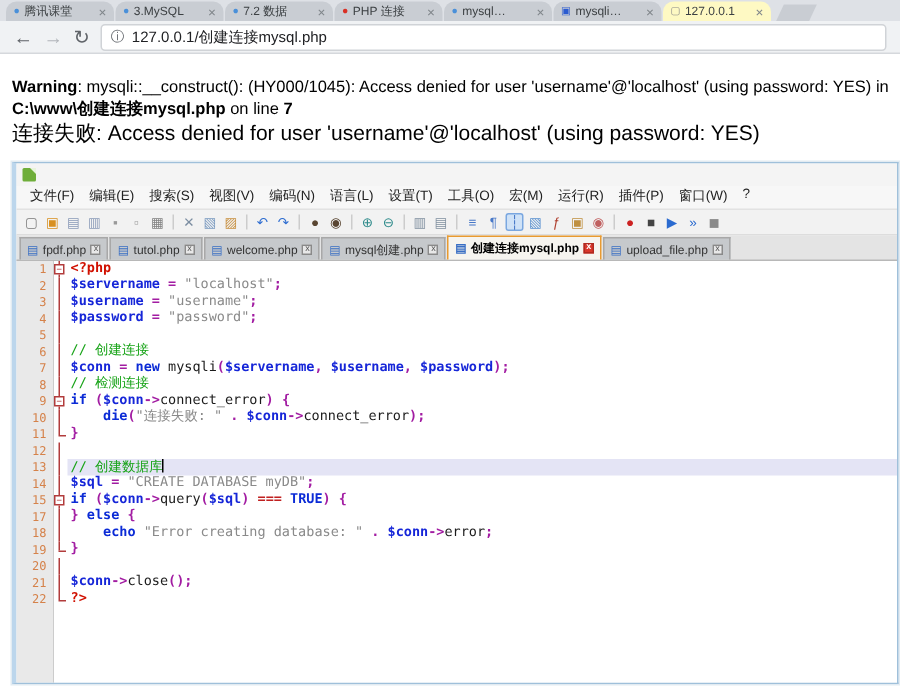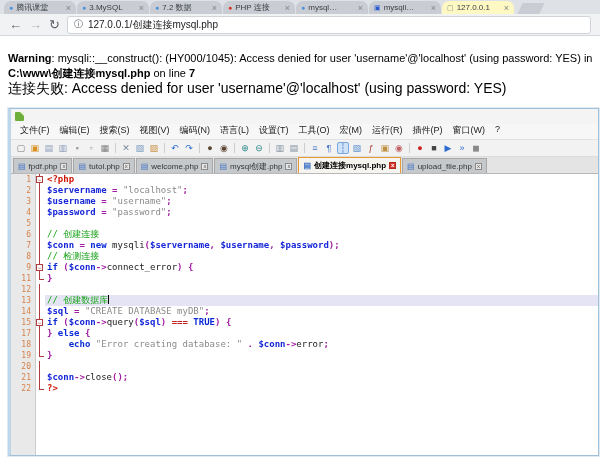--- a/index.html
+++ b/index.html
@@ -278,20 +278,25 @@
         <span class="ccode"><span class="tk-com">// 检测连接</span></span>
       </div>
       <div class="crow">
         <span class="cnum">9</span>
         <span class="cfold fstart">
           <i class="fbox">−</i>
         </span>
         <span class="ccode"><span class="tk-kw">if</span><span class="tk-pln"> </span><span class="tk-pun">(</span><span class="tk-var">$conn</span><span class="tk-pun">-&gt;</span><span class="tk-pln">connect_error</span><span class="tk-pun">)</span><span class="tk-pln"> </span><span class="tk-pun">{</span></span>
       </div>
       <div class="crow">
+        <span class="cnum">10</span>
+        <span class="cfold fline"></span>
+        <span class="ccode"><span class="tk-pln">    </span><span class="tk-kw">die</span><span class="tk-pun">(</span><span class="tk-str">"连接失败: "</span><span class="tk-pln"> </span><span class="tk-pun">.</span><span class="tk-pln"> </span><span class="tk-var">$conn</span><span class="tk-pun">-&gt;</span><span class="tk-pln">connect_error</span><span class="tk-pun">);</span></span>
+      </div>
+      <div class="crow">
         <span class="cnum">11</span>
         <span class="cfold fend"></span>
         <span class="ccode"><span class="tk-pun">}</span></span>
       </div>
       <div class="crow">
         <span class="cnum">12</span>
         <span class="cfold fline"></span>
         <span class="ccode"></span>
       </div>
       <div class="crow hlrow">

